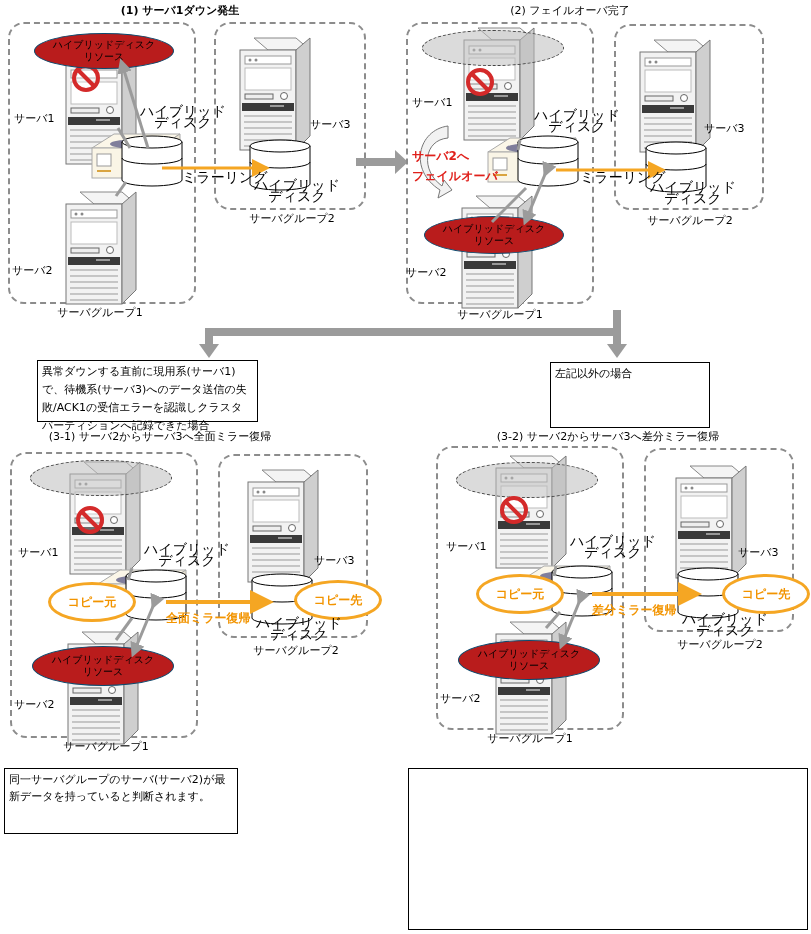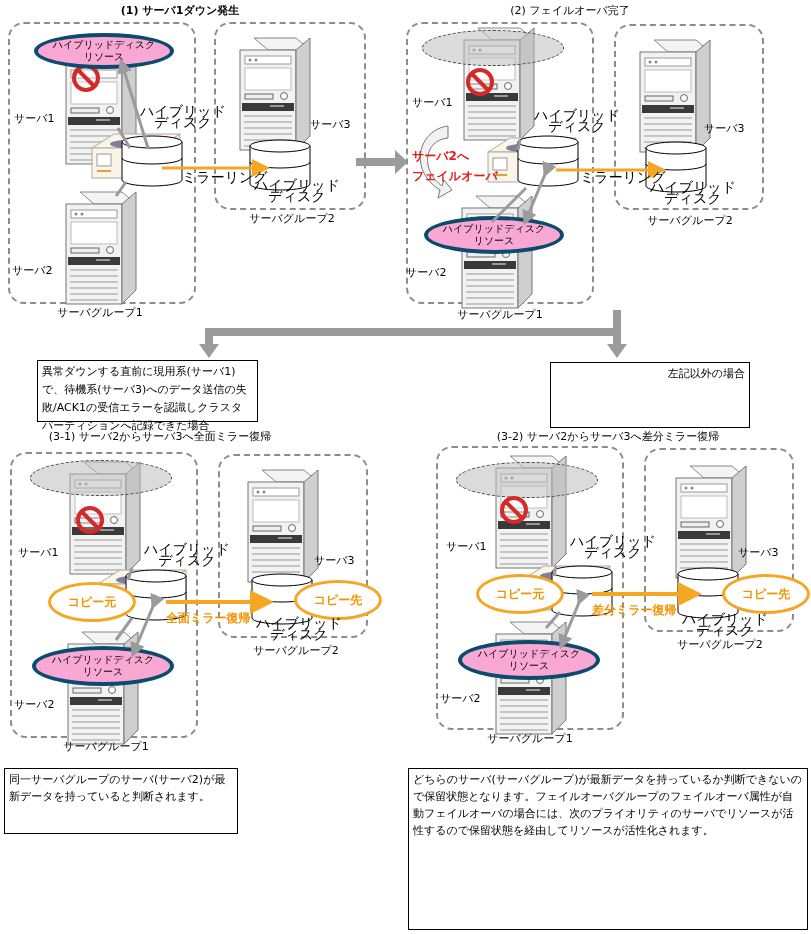--- a/index.html
+++ b/index.html
@@ -3,21 +3,21 @@
 <meta charset="utf-8">
 <style>
   html,body{margin:0;padding:0;background:#ffffff;}
   body{width:811px;height:934px;position:relative;overflow:hidden;font-family:"DejaVu Sans","Liberation Sans",sans-serif;color:#000;}
   .abs{position:absolute;}
   .txt{font-size:11px;line-height:13px;white-space:nowrap;}
   .small{font-size:14px;line-height:11px;text-align:center;white-space:nowrap;}
   .title{font-size:11px;line-height:13px;text-align:center;white-space:nowrap;}
   .grp{position:absolute;border:2px dashed #8c8c8c;border-radius:16px;box-sizing:border-box;}
   .box{position:absolute;border:1px solid #000;background:#fff;box-sizing:border-box;font-size:12px;line-height:17px;padding:2px 4px;}
-  .ell{position:absolute;border:4px solid #0c4a6e;border-radius:50%;background:#f9a8d4;box-sizing:border-box;display:flex;align-items:center;justify-content:center;text-align:center;font-size:10px;line-height:12px;}
+  .ell{position:absolute;border:1px solid #0c4a6e;border-radius:50%;background:#b91c1c;box-sizing:border-box;display:flex;align-items:center;justify-content:center;text-align:center;font-size:10px;line-height:12px;}
   .ghost{position:absolute;border:1px dashed #444;border-radius:50%;background:rgba(190,190,190,0.55);box-sizing:border-box;}
   .oell{position:absolute;border:3px solid #f5a623;border-radius:50%;background:#fff;box-sizing:border-box;display:flex;align-items:center;justify-content:center;color:#f29400;font-size:12px;font-weight:bold;}
   .orange-lbl{color:#f29400;font-weight:bold;font-size:12px;white-space:nowrap;}
   .red-lbl{color:#e0201b;font-weight:bold;font-size:12px;line-height:20px;white-space:nowrap;}
   svg{position:absolute;overflow:visible;}
 </style>
 </head>
 <body>
 
 <svg width="0" height="0" style="position:absolute">
@@ -170,21 +170,21 @@
 <svg style="left:0;top:0;" width="811" height="934">
   <path d="M613 310 H621 V336 H213 V346 H205 V328 H613 Z" fill="#9b9b9b"></path>
   <polygon points="199,344 219,344 209,358" fill="#9b9b9b"></polygon>
   <path d="M613 330 H621 V346 H613 Z" fill="#9b9b9b"></path>
   <polygon points="607,344 627,344 617,358" fill="#9b9b9b"></polygon>
 </svg>
 
 <div class="box" style="left:37px;top:360px;width:221px;height:62px;font-size:11px;line-height:18px;">
   <span>異常ダウンする直前に現用系(サーバ1)で、待機系(サーバ3)へのデータ送信の失敗/ACK1の受信エラーを認識しクラスタパーティションへ記録できた場合</span>
 </div>
-<div class="box" style="left:550px;top:362px;width:200px;height:66px;font-size:11px;text-align:right;">
+<div class="box" style="left:550px;top:362px;width:160px;height:66px;font-size:11px;">
   <span>左記以外の場合</span>
 </div>
 
 <div class="abs title" style="left:40px;top:430px;width:240px;">(3-1) サーバ2からサーバ3へ全面ミラー復帰</div>
 <div class="grp" style="left:10px;top:452px;width:188px;height:286px;"></div>
 <div class="grp" style="left:218px;top:454px;width:150px;height:184px;"></div>
 
 <svg style="left:70px;top:462px;" width="72" height="114">
     <use href="#tower"></use>
   </svg>
@@ -288,14 +288,13 @@
 ディスク</div>
 <div class="abs small" style="left:682px;top:614px;white-space:pre;">ハイブリッド
 ディスク</div>
 <div class="abs title" style="left:470px;top:732px;width:120px;">サーバグループ1</div>
 <div class="abs title" style="left:660px;top:638px;width:120px;">サーバグループ2</div>
 
 <div class="box" style="left:4px;top:768px;width:234px;height:66px;font-size:11px;line-height:17px;">
   <span>同一サーバグループのサーバ(サーバ2)が最新データを持っていると判断されます。</span>
 </div>
 <div class="box" style="left:408px;top:768px;width:400px;height:162px;font-size:11px;line-height:17px;">
-  <div>どちらのサーバ(サーバグループ)が最新データを持っているか判断できないので保留状態となります。フェイルオーバグループのフェイルオーバ属性が自動フェイルオーバの場合には、次のプライオリティのサーバでリソースが活性するので保留状態を経由してリソースが活性化されます。</div>
 </div>
 
 </body></html>

